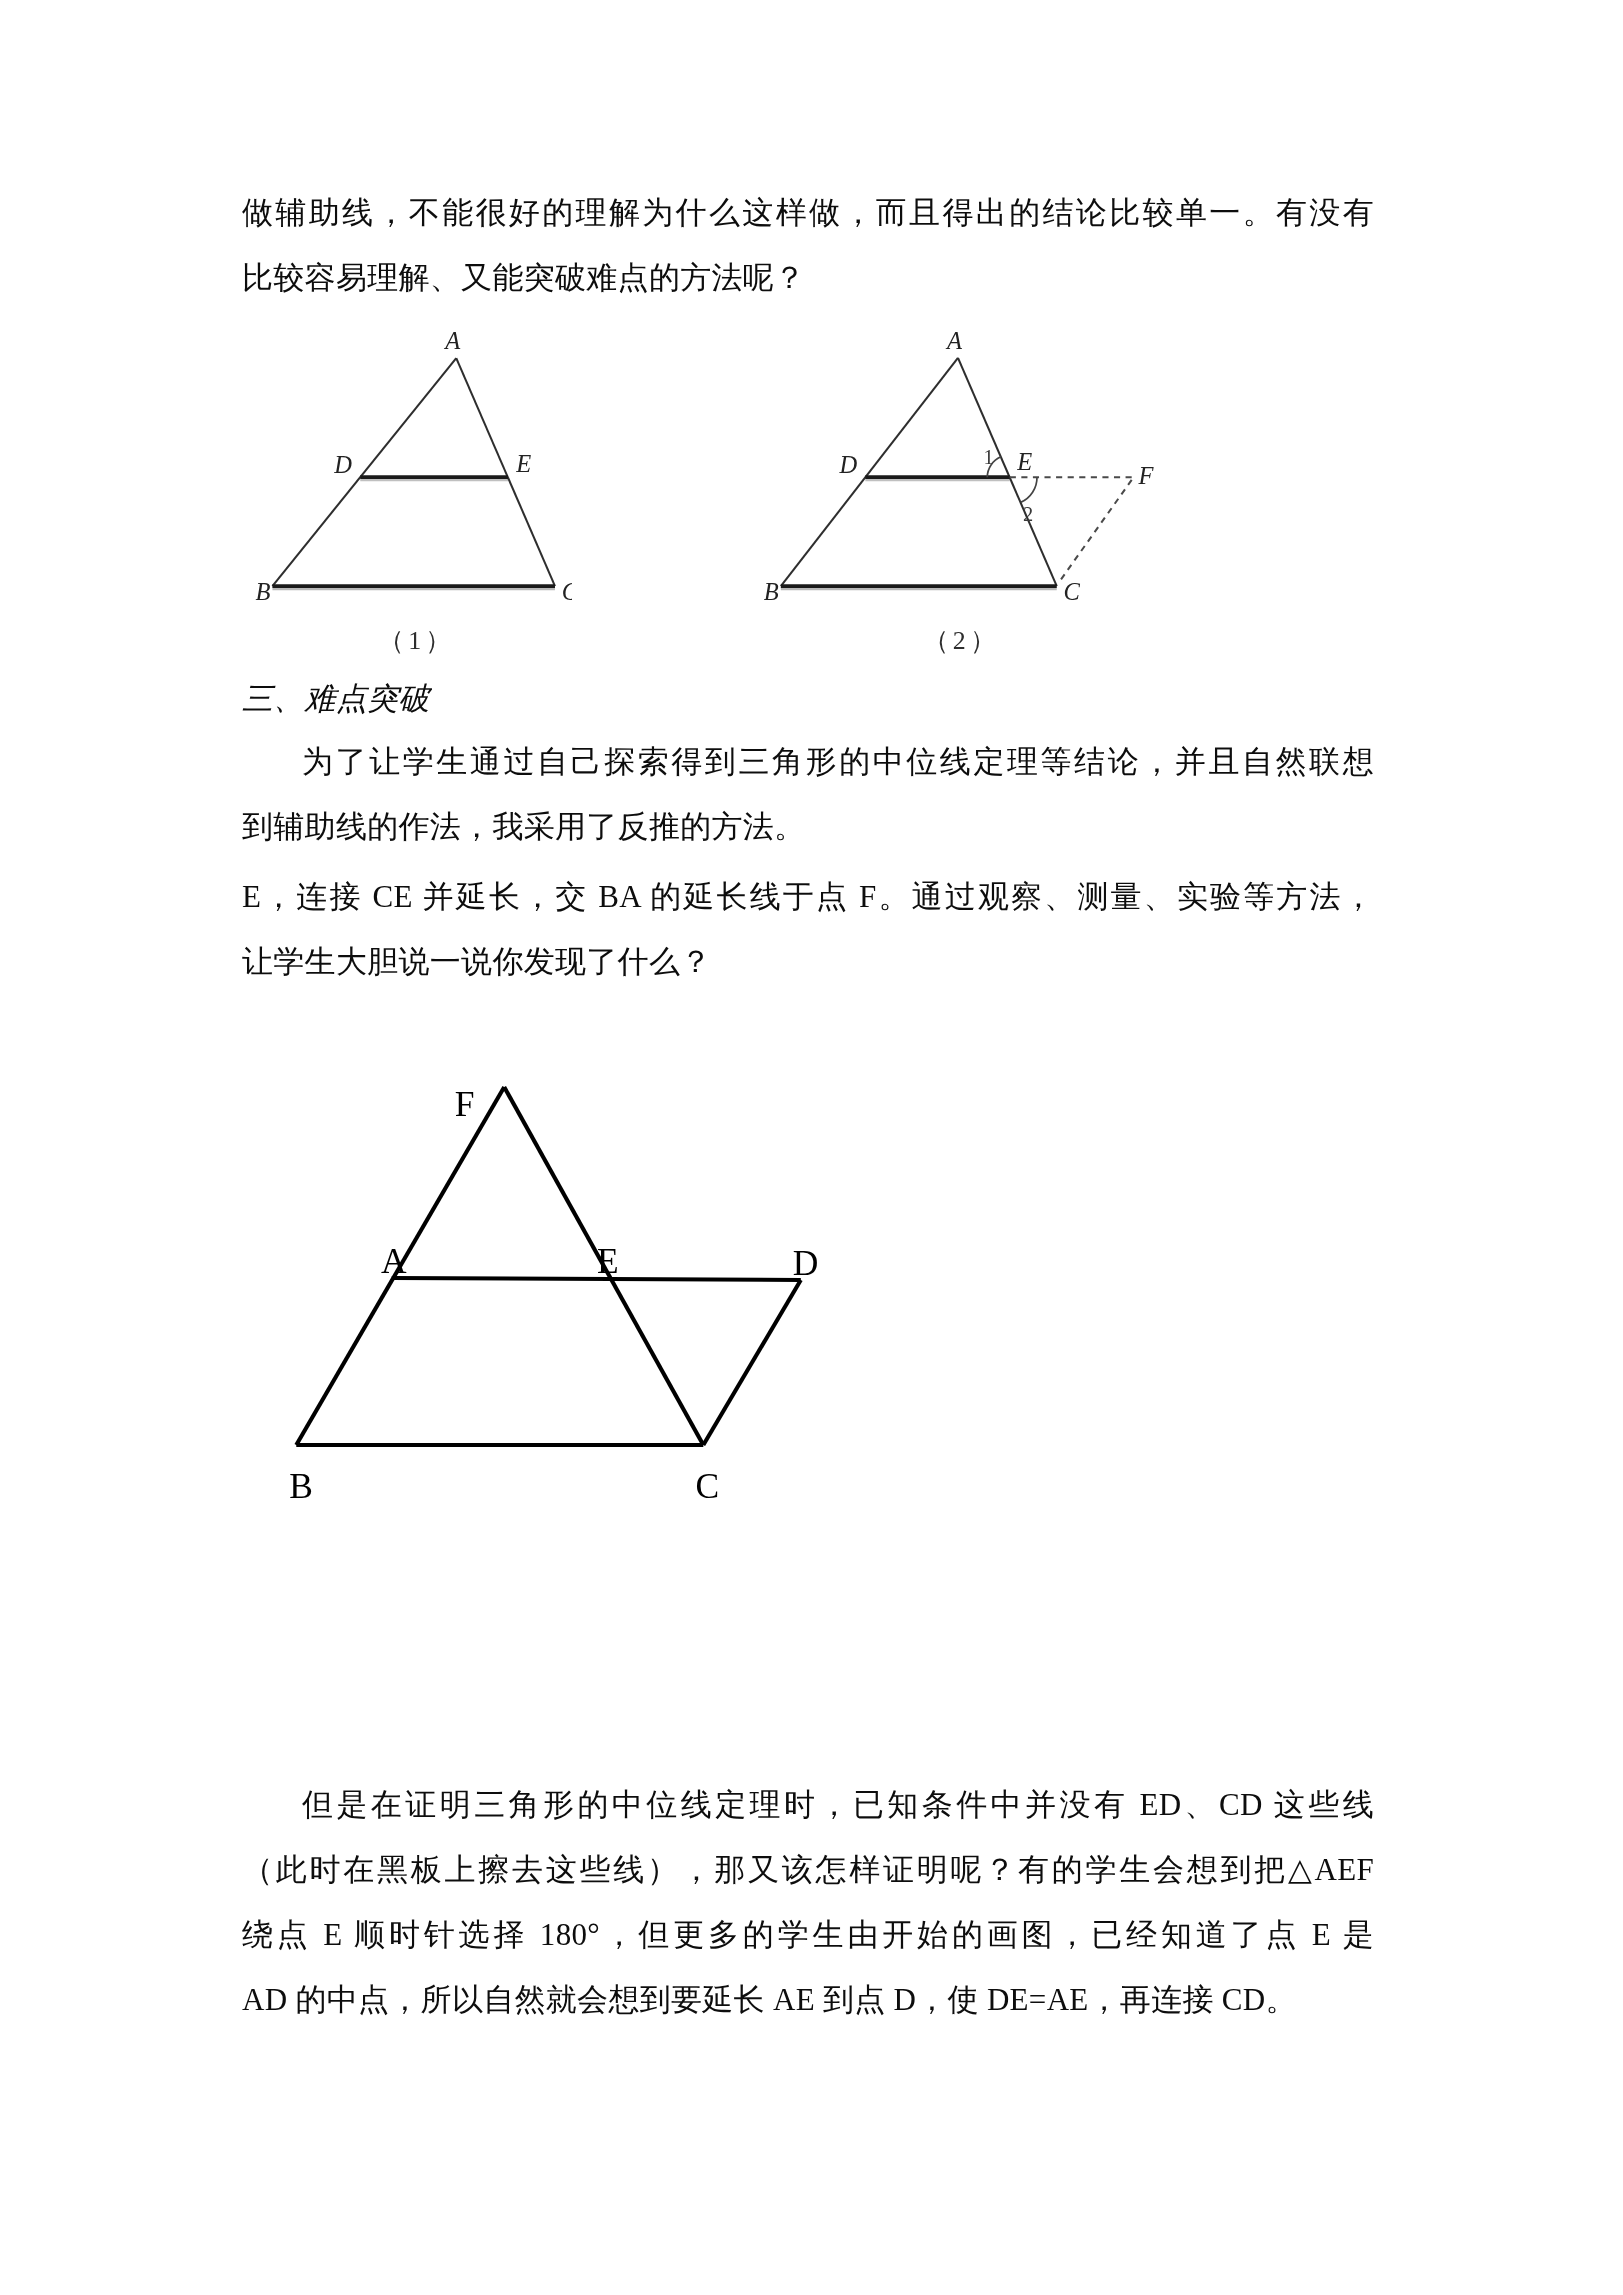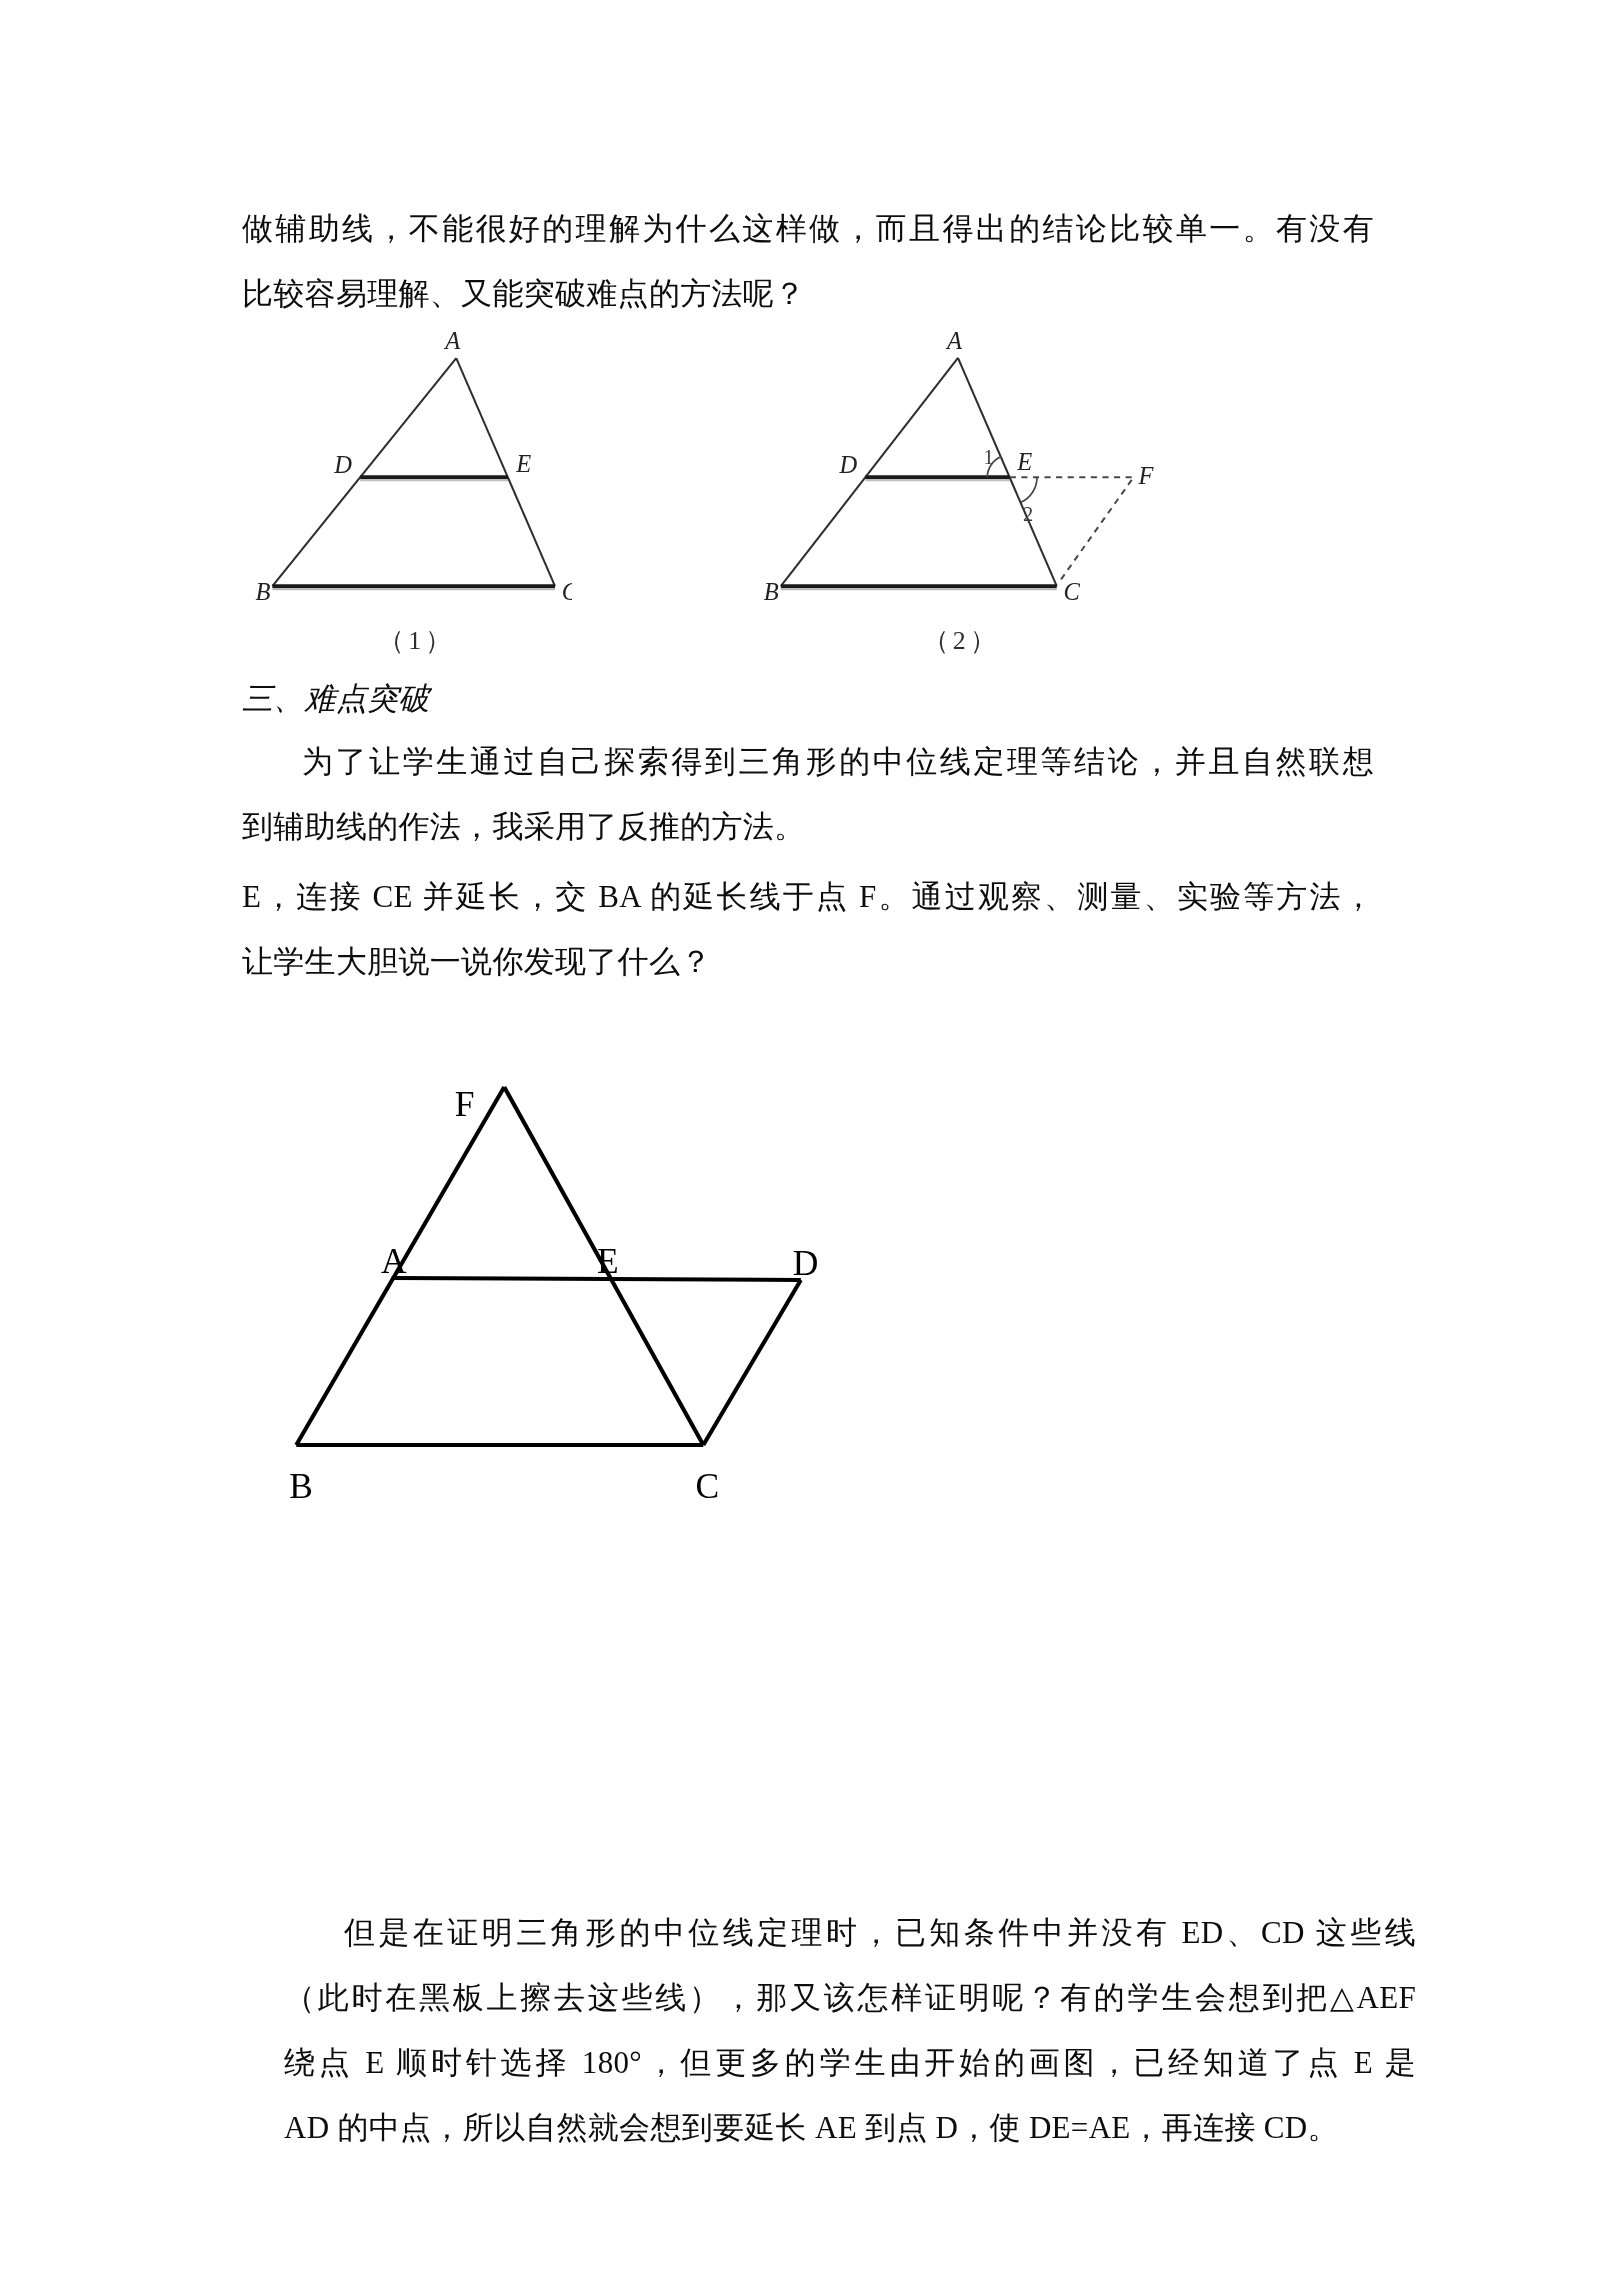--- a/index.html
+++ b/index.html
@@ -41,21 +41,21 @@
   .vlabel  { font-size: 36px; font-style: italic; }
   .vlabel3 { font-size: 52px; font-style: normal; fill: #000000; }
   .anglbl  { font-size: 30px; fill: #3a3a3a; }
   .caption { font-size: 38px; fill: #2e2e2e; letter-spacing: 6px; }
 </style>
 </head>
 <body>
 
 <div class="page">
 
-  <div class="textblock" style="top:196px;">
+  <div class="textblock" style="top:180px;">
     <div class="line just">做辅助线，不能很好的理解为什么这样做，而且得出的结论比较单一。有没有</div>
     <div class="line">比较容易理解、又能突破难点的方法呢？</div>
   </div>
 
   <svg class="fig" style="left:252px; top:327px;" width="320" height="331" viewBox="0 0 470 485">
     <line x1="30" y1="384" x2="445" y2="384" stroke="#b8b8b8" stroke-width="4"></line>
     <line x1="159" y1="224" x2="376" y2="224" stroke="#c0c0c0" stroke-width="4"></line>
     <line x1="300" y1="45" x2="30" y2="380" stroke="#2e2e2e" stroke-width="3"></line>
     <line x1="300" y1="45" x2="445" y2="380" stroke="#2e2e2e" stroke-width="3"></line>
     <line x1="30" y1="380" x2="445" y2="380" stroke="#1a1a1a" stroke-width="5.5"></line>
@@ -112,21 +112,21 @@
     <line x1="755" y1="308" x2="612" y2="550" stroke="#000000" stroke-width="6"></line>
     <text x="262" y="68" text-anchor="middle" class="vlabel3">F</text>
     <text x="158" y="298" text-anchor="middle" class="vlabel3">A</text>
     <text x="472" y="297" text-anchor="middle" class="vlabel3">E</text>
     <text x="762" y="300" text-anchor="middle" class="vlabel3">D</text>
     <text x="22" y="628" text-anchor="middle" class="vlabel3">B</text>
     <text x="618" y="628" text-anchor="middle" class="vlabel3">C</text>
   </svg>
 
 
-  <div class="textblock" style="top:1900px;margin-left:42px;">
+  <div class="textblock" style="top:1772px;">
     <div class="line just ind">但是在证明三角形的中位线定理时，已知条件中并没有 ED、CD 这些线</div>
     <div class="line just">（此时在黑板上擦去这些线），那又该怎样证明呢？有的学生会想到把△AEF</div>
     <div class="line just">绕点 E 顺时针选择 180°，但更多的学生由开始的画图，已经知道了点 E 是</div>
     <div class="line">AD 的中点，所以自然就会想到要延长 AE 到点 D，使 DE=AE，再连接 CD。</div>
   </div>
 
 </div>
 
 
 </body></html>

